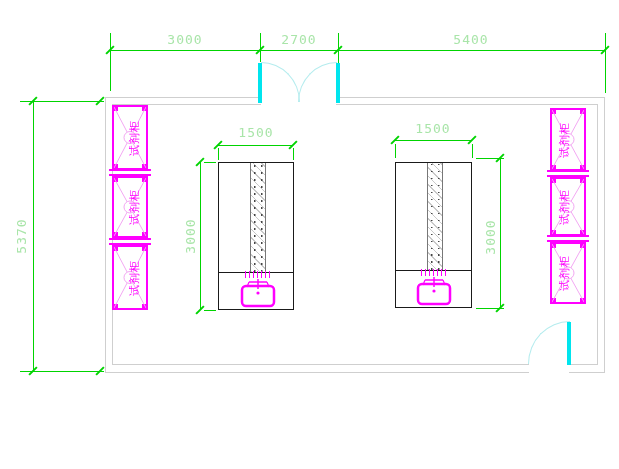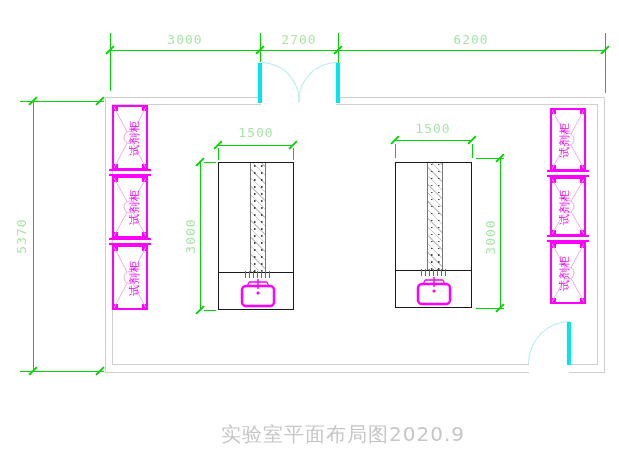--- a/index.html
+++ b/index.html
@@ -68,21 +68,21 @@
   <div class="lnv" style="left:110px;top:33px;height:58px"></div>
   <div class="lnv" style="left:260px;top:33px;height:29px"></div>
   <div class="lnv" style="left:338px;top:33px;height:55px"></div>
   <div class="lnv" style="left:605px;top:33px;height:60px"></div>
   <i class="tick" style="left:110px;top:50px"></i>
   <i class="tick" style="left:260px;top:50px"></i>
   <i class="tick" style="left:338px;top:50px"></i>
   <i class="tick" style="left:605px;top:50px"></i>
   <span class="dimtxt" style="left:185px;top:39px">3000</span>
   <span class="dimtxt" style="left:299px;top:39px">2700</span>
-  <span class="dimtxt" style="left:471px;top:39px">6200</span>
+  <span class="dimtxt" style="left:471px;top:39px">5400</span>
 
   <div class="lnv" style="left:33px;top:101px;height:270px"></div>
   <div class="lnh" style="left:20px;top:101px;width:84px"></div>
   <div class="lnh" style="left:20px;top:371px;width:84px"></div>
   <i class="tick" style="left:33px;top:101px"></i>
   <i class="tick" style="left:33px;top:371px"></i>
   <i class="tick" style="left:100px;top:101px"></i>
   <i class="tick" style="left:100px;top:371px"></i>
   <span class="dimtxt v" style="left:21px;top:236px">5370</span>
 
@@ -193,15 +193,14 @@
   <i class="tick" style="left:395px;top:140px"></i>
   <i class="tick" style="left:472px;top:140px"></i>
   <span class="dimtxt" style="left:433px;top:128px">1500</span>
   <div class="lnv" style="left:500px;top:158px;height:150px"></div>
   <div class="lnh" style="left:476px;top:158px;width:28px"></div>
   <div class="lnh" style="left:476px;top:308px;width:28px"></div>
   <i class="tick" style="left:500px;top:158px"></i>
   <i class="tick" style="left:500px;top:308px"></i>
   <span class="dimtxt v" style="left:490px;top:237px">3000</span>
 
-  <span class="title" style="left:343px;top:434px">实验室平面布局图2020.9</span>
 
 </div>
 
 </body></html>

